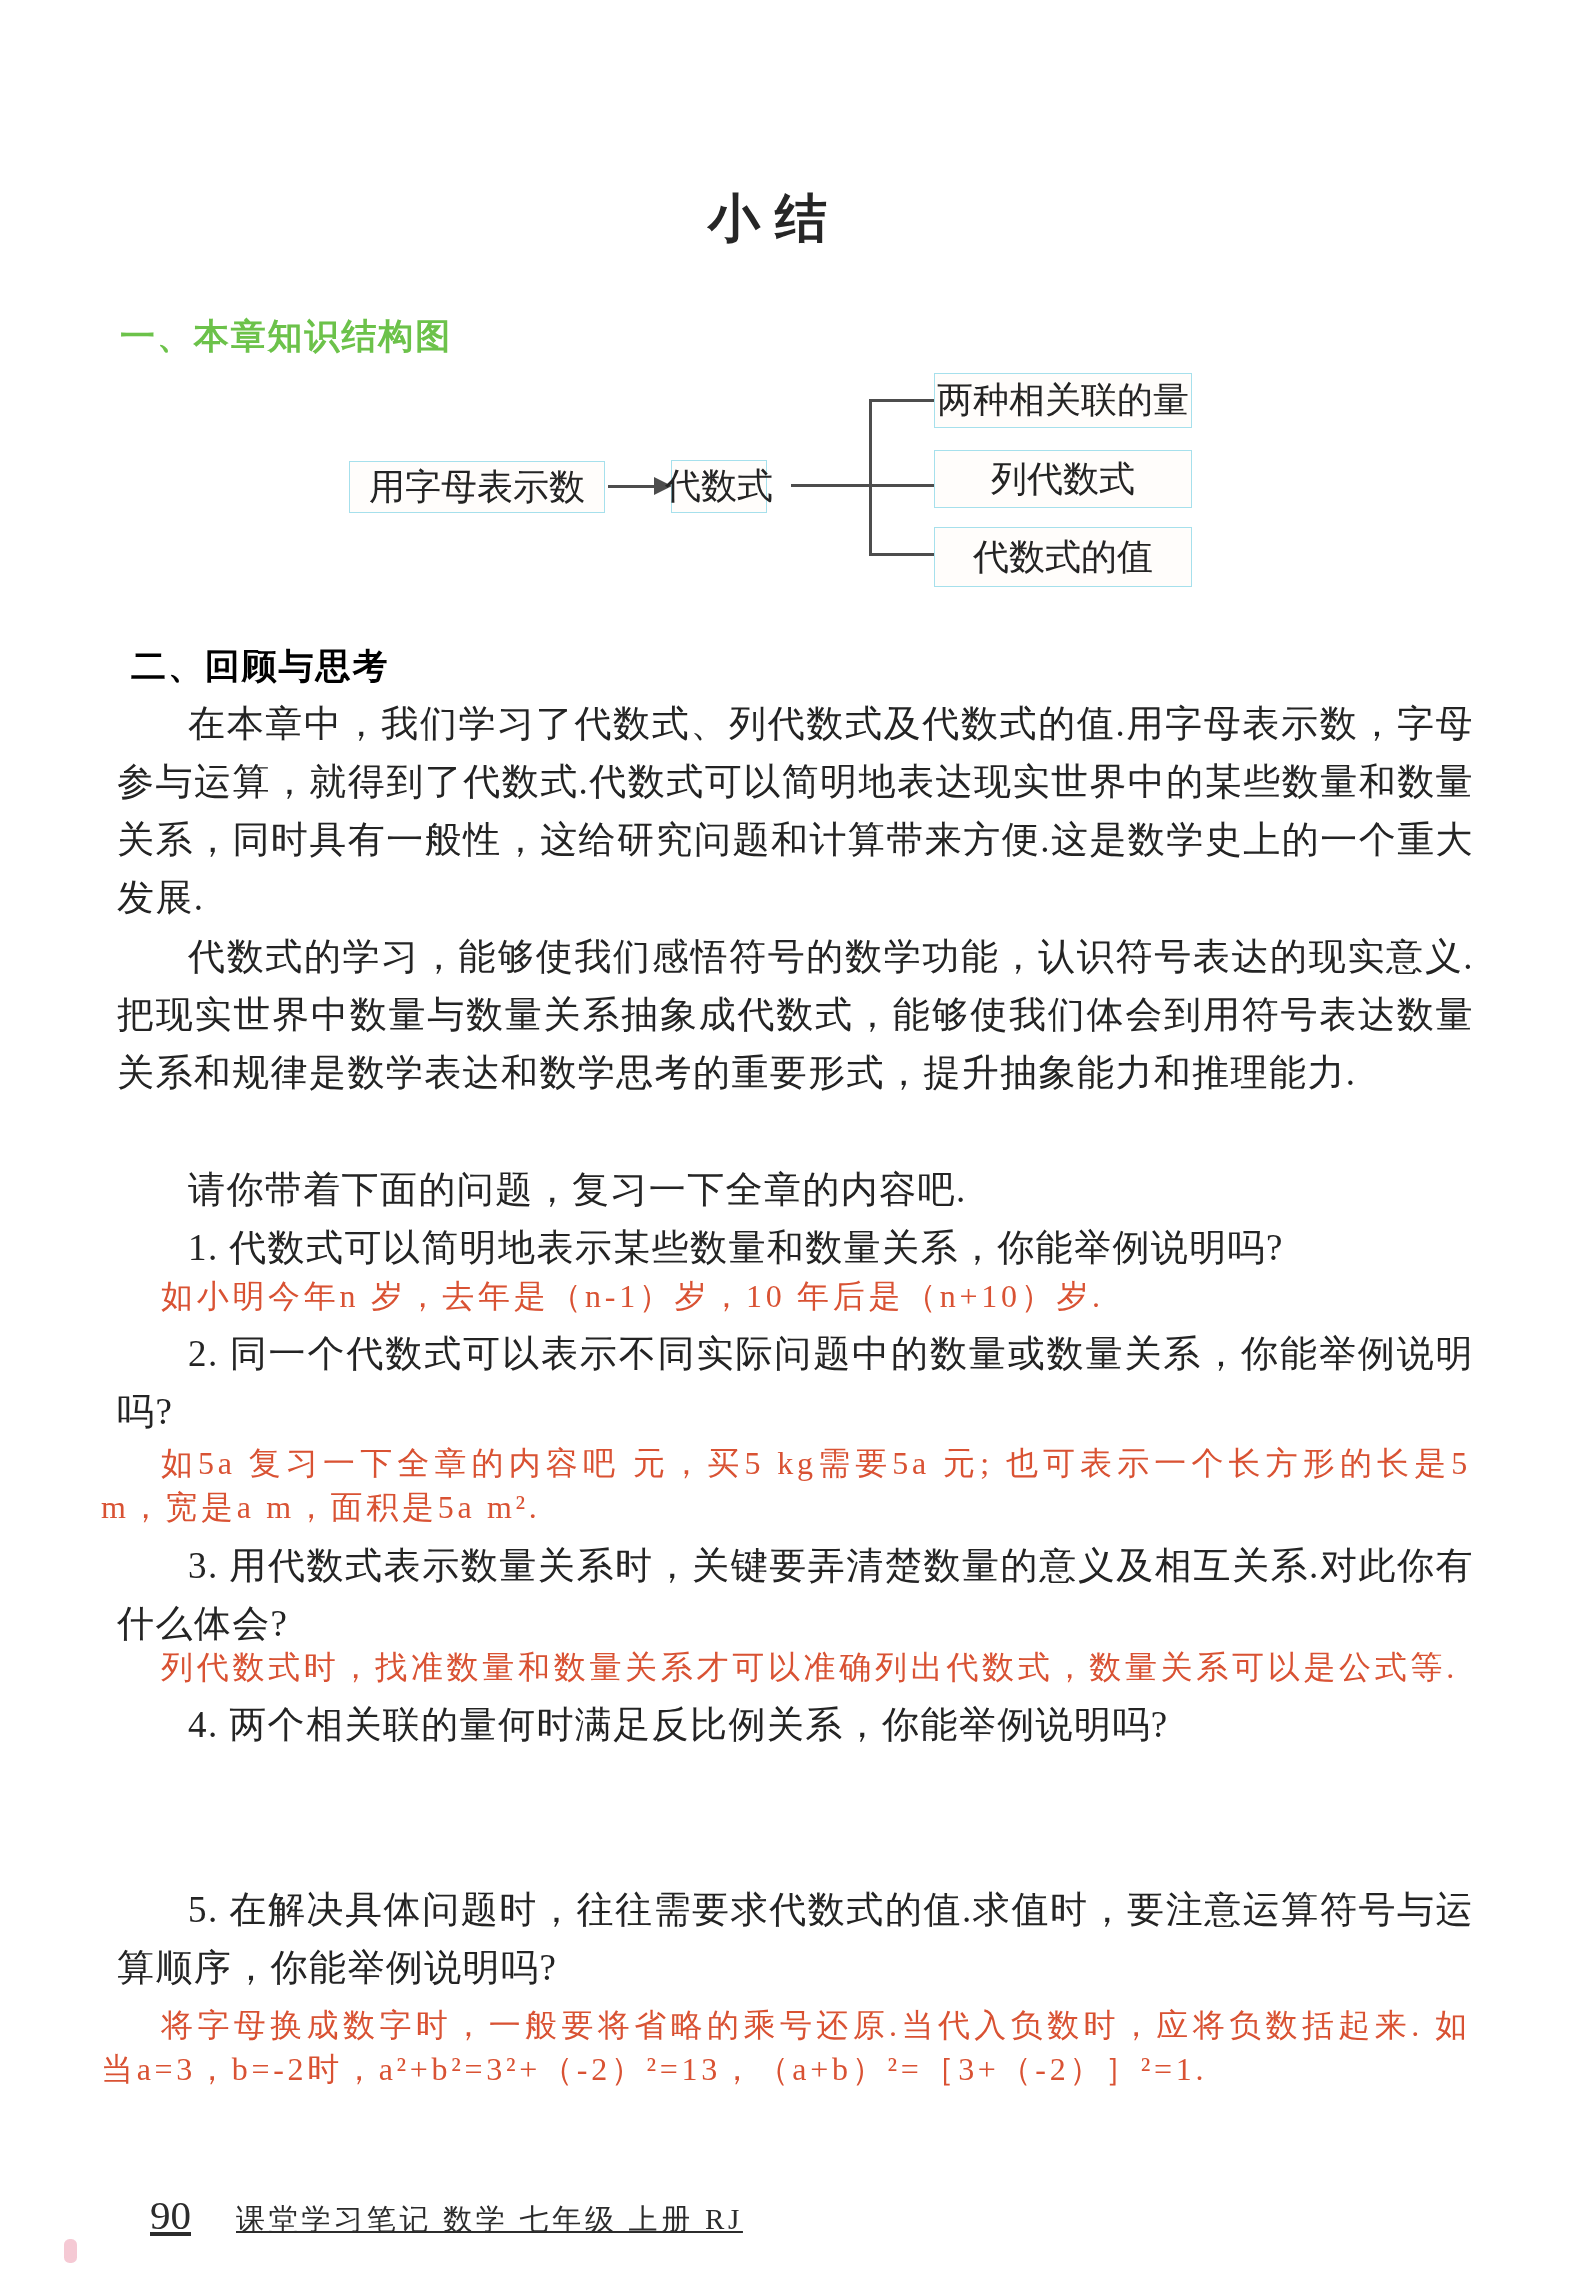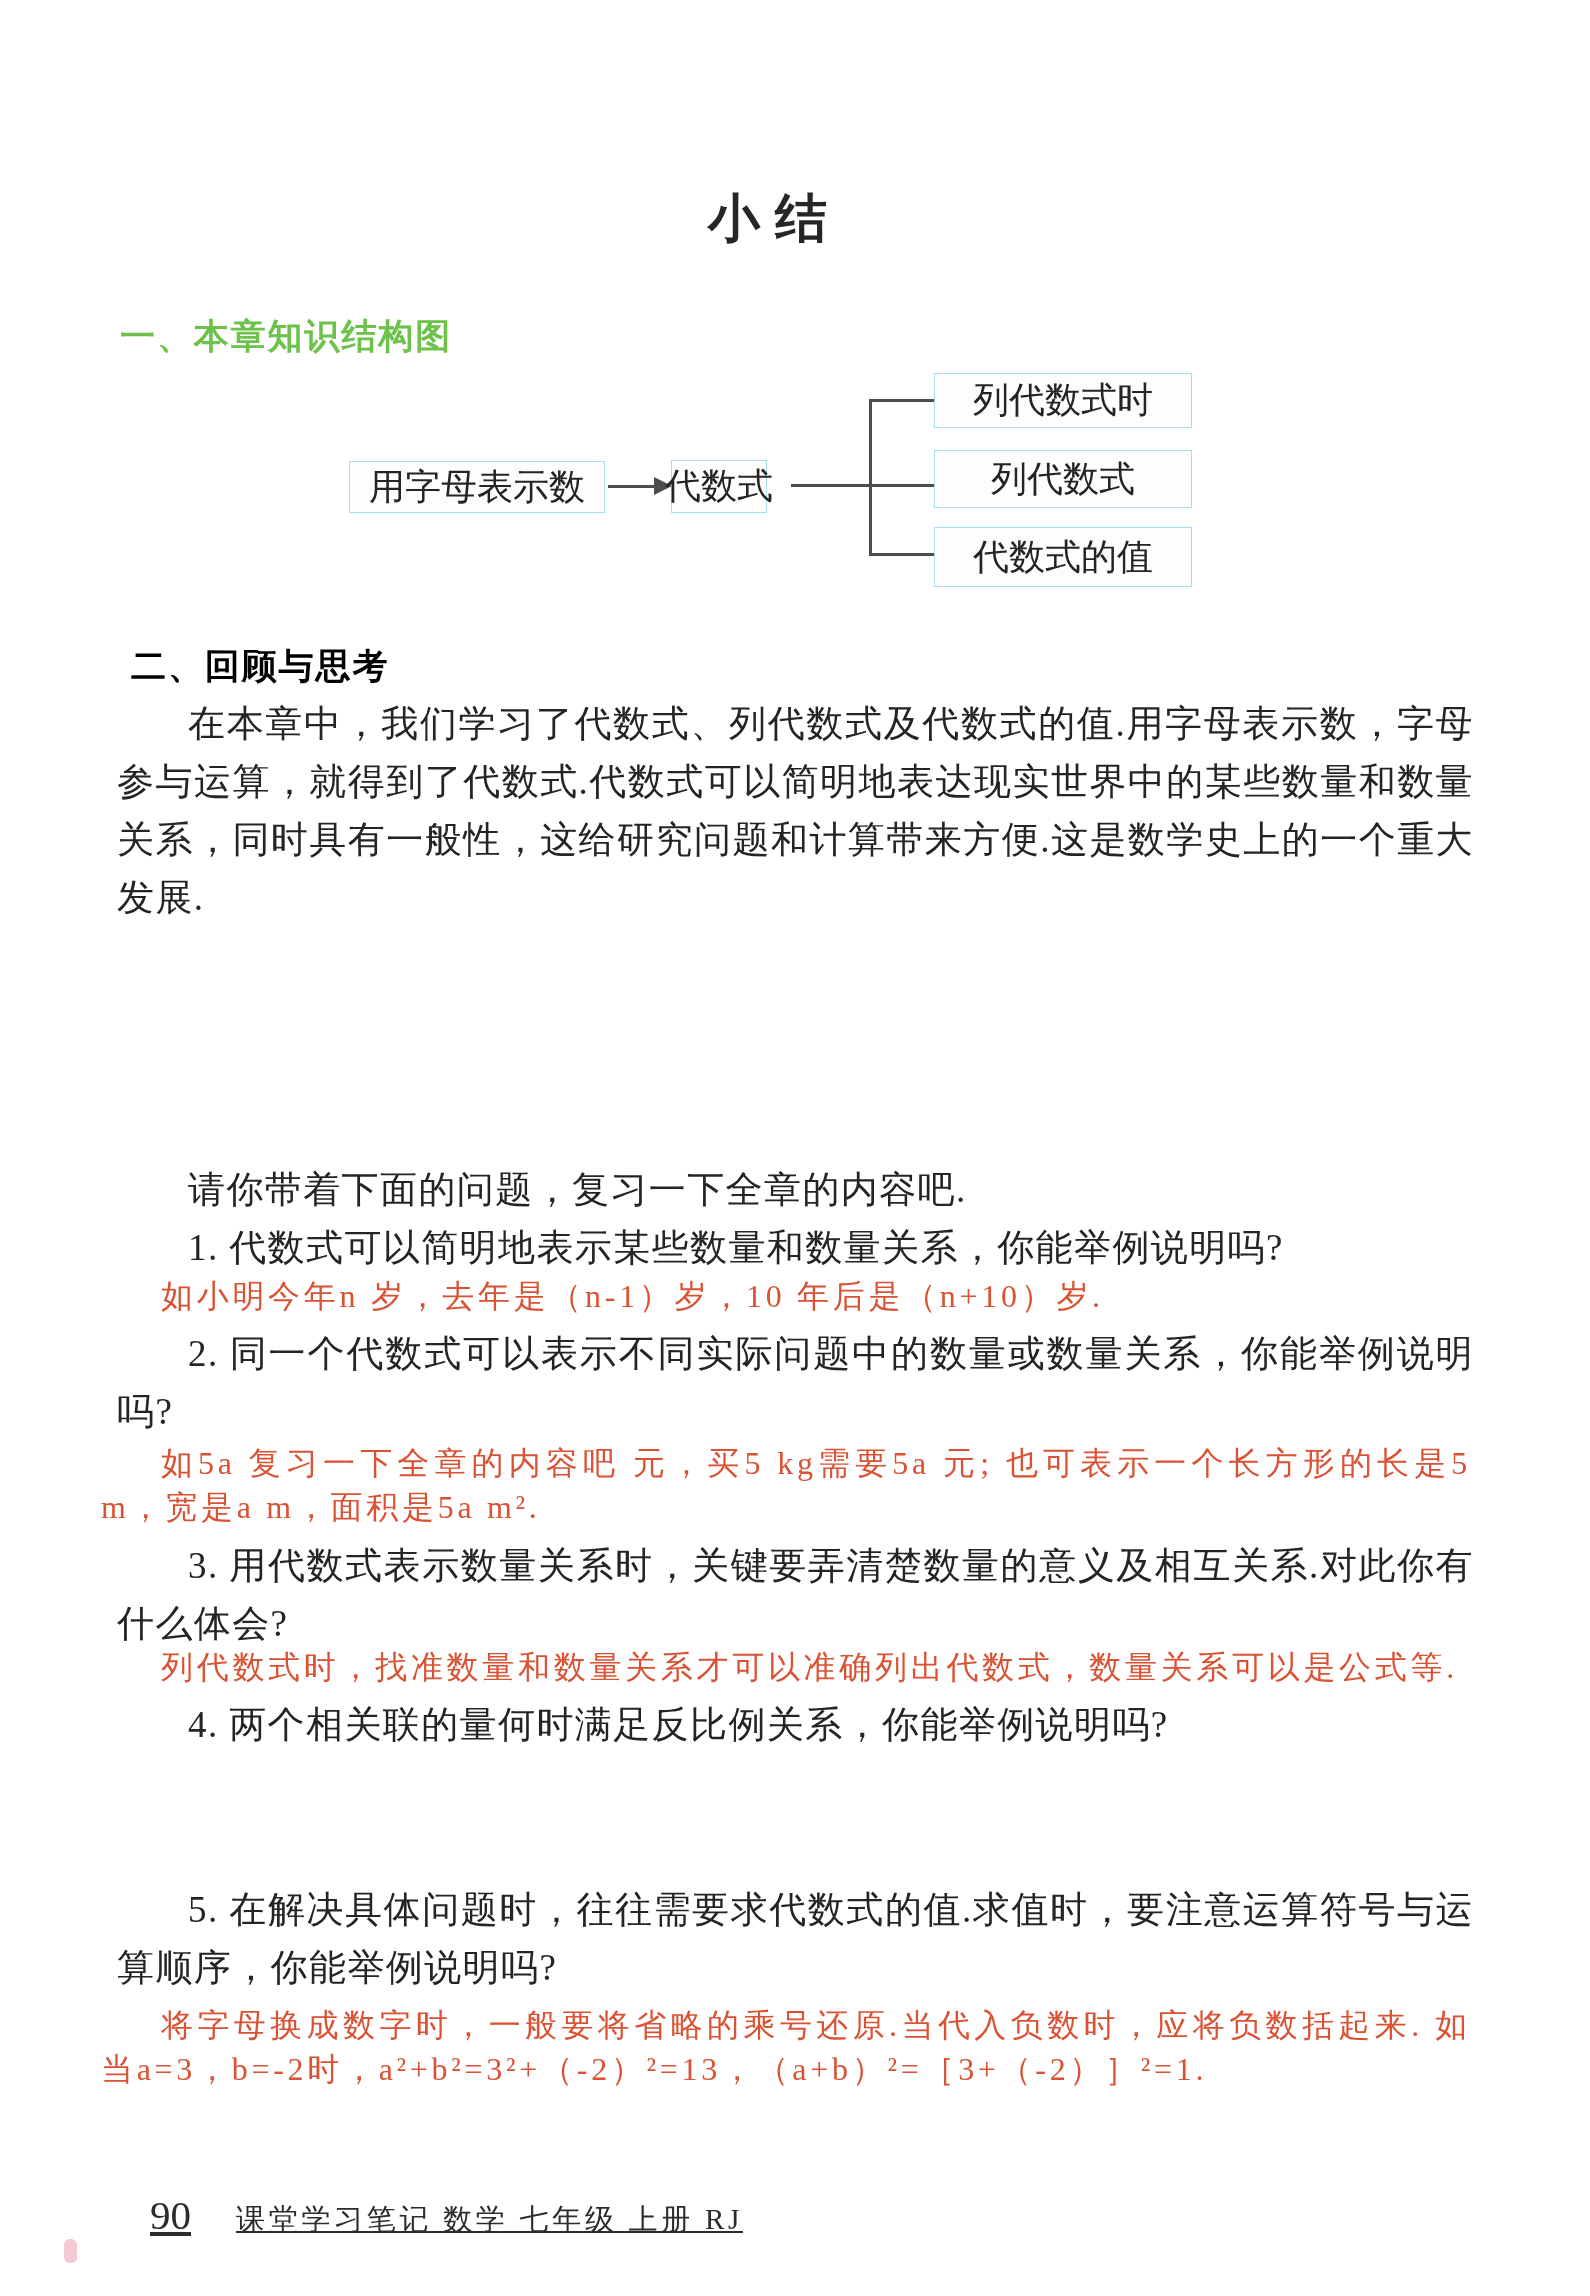--- a/index.html
+++ b/index.html
@@ -86,28 +86,29 @@
     <div class="fc-hline" style="left:608px;top:485px;width:49px;"></div>
     <div class="fc-arrowhead" style="left:654px;top:477px;"></div>
 
     <div class="fc-box" style="left:671px;top:460px;width:96px;height:53px;">代数式</div>
 
     <div class="fc-hline" style="left:791px;top:484px;width:144px;"></div>
     <div class="fc-vline" style="left:869px;top:399px;height:156px;"></div>
     <div class="fc-hline" style="left:869px;top:399px;width:67px;"></div>
     <div class="fc-hline" style="left:869px;top:553px;width:67px;"></div>
 
-    <div class="fc-box" style="left:934px;top:373px;width:258px;height:55px;">列代数式时</div>
+    <div class="fc-box" style="left:934px;top:373px;width:258px;height:55px;">两种相关联的量</div>
     <div class="fc-box" style="left:934px;top:450px;width:258px;height:58px;">列代数式</div>
     <div class="fc-box" style="left:934px;top:527px;width:258px;height:60px;">代数式的值</div>
   </div>
 
   <div class="green-heading gh2" style="color:#000000">二、回顾与思考</div>
 
   <p class="para indent" style="top:695px;">在本章中，我们学习了代数式、列代数式及代数式的值.用字母表示数，字母参与运算，就得到了代数式.代数式可以简明地表达现实世界中的某些数量和数量关系，同时具有一般性，这给研究问题和计算带来方便.这是数学史上的一个重大发展.</p>
+  <p class="para indent" style="top:928px;">代数式的学习，能够使我们感悟符号的数学功能，认识符号表达的现实意义.把现实世界中数量与数量关系抽象成代数式，能够使我们体会到用符号表达数量关系和规律是数学表达和数学思考的重要形式，提升抽象能力和推理能力.</p>
   <p class="para indent" style="top:1161px;">请你带着下面的问题，复习一下全章的内容吧.</p>
 
   <p class="para indent" style="top:1219px;">1. 代数式可以简明地表示某些数量和数量关系，你能举例说明吗?</p>
   <p class="answer" style="top:1274px;">如小明今年n 岁，去年是（n-1）岁，10 年后是（n+10）岁.</p>
 
   <p class="para indent" style="top:1325px;">2. 同一个代数式可以表示不同实际问题中的数量或数量关系，你能举例说明吗?</p>
   <p class="answer" style="top:1441px;">如5a 复习一下全章的内容吧 元，买5 kg需要5a 元; 也可表示一个长方形的长是5 m，宽是a m，面积是5a m².</p>
 
   <p class="para indent" style="top:1537px;">3. 用代数式表示数量关系时，关键要弄清楚数量的意义及相互关系.对此你有什么体会?</p>
   <p class="answer" style="top:1645px;">列代数式时，找准数量和数量关系才可以准确列出代数式，数量关系可以是公式等.</p>

